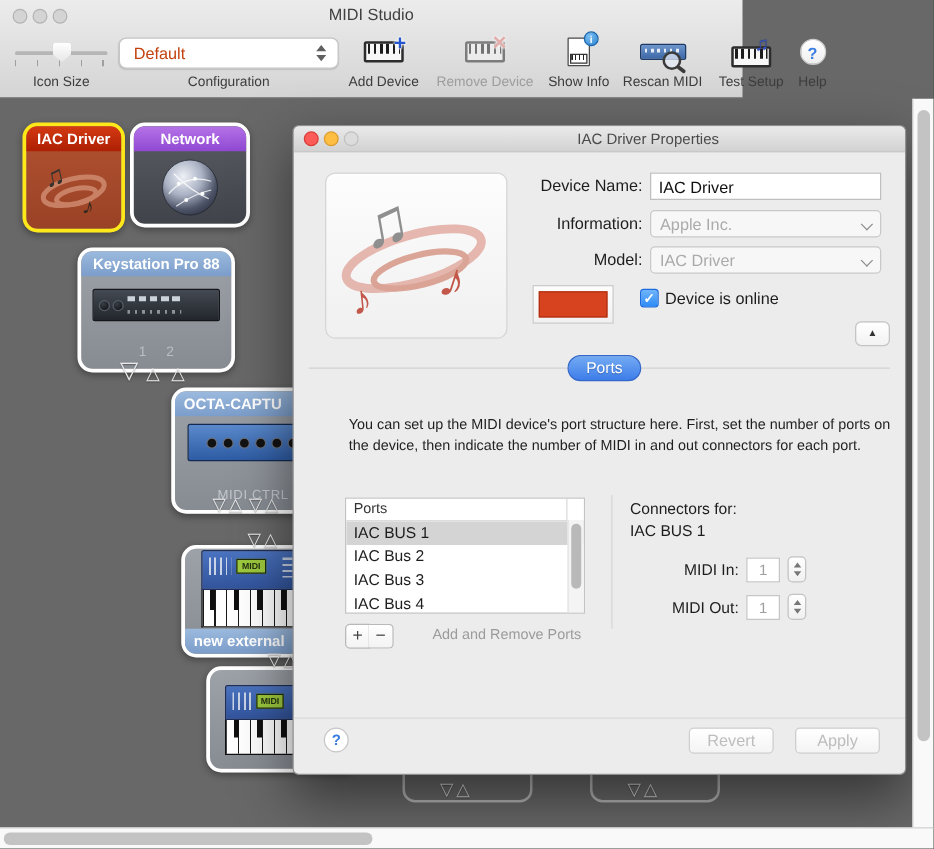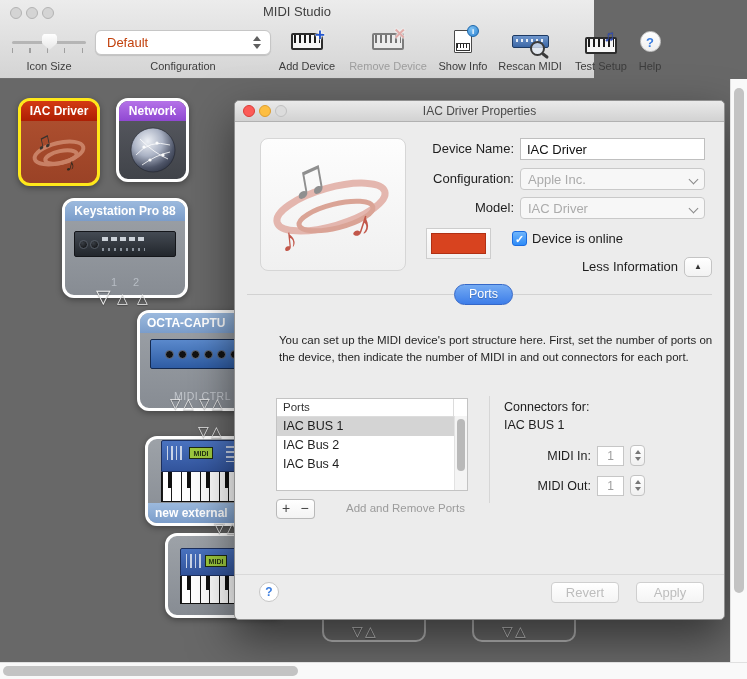--- a/index.html
+++ b/index.html
@@ -126,21 +126,21 @@
         border-left:1px solid #e0e0e0;z-index:30;box-sizing:border-box;}
   .vthumb{position:absolute;left:3px;top:9px;width:10px;height:505px;background:#c3c3c3;border-radius:6px;}
   .hscroll{position:absolute;left:0;bottom:0;width:747px;height:17px;background:#f9f9f9;
         border-top:1px solid #e0e0e0;z-index:30;box-sizing:border-box;}
   .hthumb{position:absolute;left:3px;top:3px;width:295px;height:10px;background:#c3c3c3;border-radius:6px;}
   
   .dialog{position:absolute;left:234px;top:100px;width:491px;height:520px;background:#ececec;
         border:1px solid #8f8f8f;border-radius:5px;box-shadow:0 18px 45px rgba(0,0,0,.5);
         z-index:10;box-sizing:border-box;font-size:13px;color:#1d1d1d;}
   .dlg-titlebar{position:absolute;left:0;top:0;right:0;height:20px;
-        background:linear-gradient(#eaeaea,#d2d2d2);border-bottom:1px solid #b1b1b1;border-radius:5px 5px 0 0;}
+        background:linear-gradient(#eaeaea,#d2d2d2);border-bottom:1px solid #b1b1b1;border-radius:5px 5px 0 0;padding-left:39px;}
   .dlg-title{position:absolute;top:3px;width:100%;text-align:center;font-size:12px;color:#4a4a4a;}
   .dl{position:absolute;top:4px;width:12px;height:12px;border-radius:50%;box-sizing:border-box;}
   .dl.red{left:8px;background:#fc5b57;border:1px solid #da3c37;}
   .dl.yel{left:24px;background:#fdbe41;border:1px solid #dd9d2e;}
   .dl.gry{left:40px;background:#dcdcdc;border:1px solid #c1c1c1;}
   .imgwell{position:absolute;left:25px;top:37px;width:146px;height:133px;border-radius:8px;
         background:linear-gradient(#fdfdfd,#f0f0f0);border:1px solid #d6d6d6;box-sizing:border-box;}
   .flabel{position:absolute;left:150px;width:129px;text-align:right;line-height:22px;color:#1d1d1d;}
   .field{position:absolute;left:285px;width:185px;height:22px;background:#fff;border:1px solid #bfbfbf;
         box-sizing:border-box;font-family:"Liberation Sans",sans-serif;font-size:13px;color:#111;
@@ -298,21 +298,21 @@
         <g fill="none" stroke="#d08b70" stroke-width="4" opacity=".85">
           <ellipse cx="32" cy="27" rx="25" ry="10" transform="rotate(-14 32 27)"></ellipse>
           <ellipse cx="34" cy="31" rx="16" ry="6" transform="rotate(-12 34 31)"></ellipse>
         </g>
         <text x="10" y="24" font-size="22" fill="#38322e" transform="rotate(-12 10 24)">♫</text>
         <text x="38" y="44" font-size="18" fill="#33291f" transform="rotate(14 38 44)">♪</text>
       </svg>
     </div>
   </div>
 
-  <div class="device dev-network" style="left:116px;top:98px;width:73px;height:84px">
+  <div class="device dev-network" style="left:104px;top:98px;width:96px;height:84px">
     <div class="dtitle">Network</div>
     <div class="dbody">
       <svg width="46" height="46" viewBox="0 0 46 46">
         <defs>
           <radialGradient id="gl" cx="38%" cy="30%" r="75%">
             <stop offset="0" stop-color="#eef1f6"></stop>
               <stop offset=".45" stop-color="#aab2c4"></stop>
             <stop offset=".8" stop-color="#4e5568"></stop>
               <stop offset="1" stop-color="#343a4a"></stop>
           </radialGradient>
@@ -421,51 +421,51 @@
         </g>
         <text x="28" y="56" font-size="52" fill="#8f8f8f" transform="rotate(-10 55 40)">♫</text>
         <text x="92" y="100" font-size="40" fill="#c2574a" transform="rotate(18 105 85)">♪</text>
         <text x="20" y="112" font-size="33" fill="#c2574a" transform="rotate(-6 30 100)">♪</text>
       </svg>
     </div>
 
     <div class="flabel" style="top:37px">Device Name:</div>
     <input class="field" style="top: 37px;" value="IAC Driver">
 
-    <div class="flabel" style="top:67px">Configuration:</div>
+    <div class="flabel" style="top:67px">Information:</div>
     <div class="combo" style="top:67px">
       <span class="combo-text">Apple Inc.</span>
       <span class="combo-chev"></span>
     </div>
 
     <div class="flabel" style="top:96px">Model:</div>
     <div class="combo" style="top:96px">
       <span class="combo-text">IAC Driver</span>
       <span class="combo-chev"></span>
     </div>
 
     <div class="colorwell">
       <div class="colorwell-inner"></div>
     </div>
 
     <div class="checkbox">✓</div>
     <div class="cb-label">Device is online</div>
 
-    <div class="lessinfo-label">Less Information</div>
     <div class="lessinfo-btn">▲</div>
 
     <div class="tabline"></div>
     <div class="ports-pill">Ports</div>
 
     <div class="ports-help">You can set up the MIDI device's port structure here.  First, set the number of ports on the device, then indicate the number of MIDI in and out connectors for each port.</div>
 
     <div class="portlist">
       <div class="pl-header">Ports</div>
       <div class="pl-row sel">IAC BUS 1</div>
       <div class="pl-row">IAC Bus 2</div>
+      <div class="pl-row">IAC Bus 3</div>
       <div class="pl-row">IAC Bus 4</div>
       <div class="pl-scroll">
         <div class="pl-thumb"></div>
       </div>
     </div>
 
     <div class="segbtn plus">+</div>
     <div class="segbtn minus">−</div>
     <div class="addremove">Add and Remove Ports</div>
 

